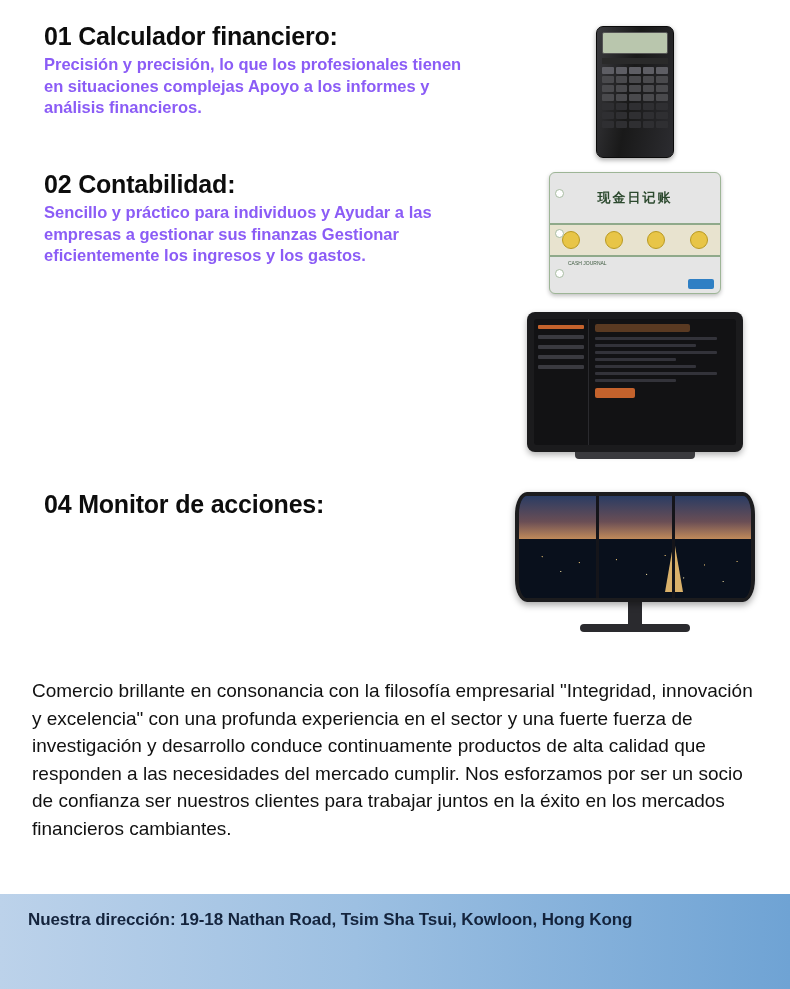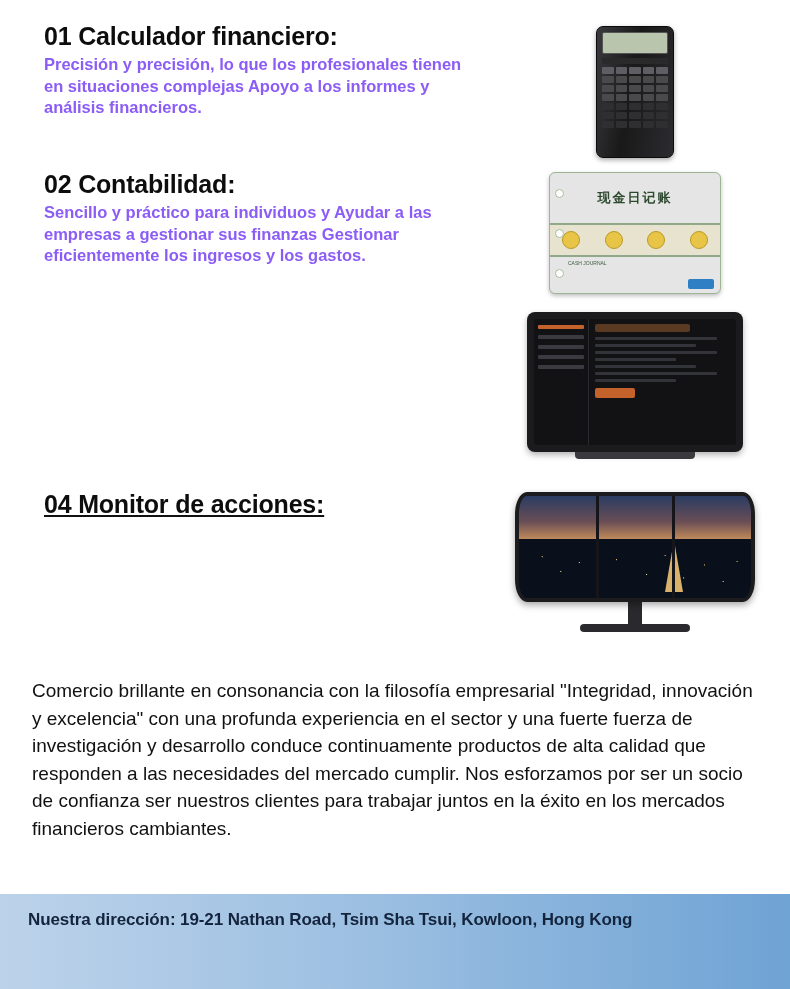--- a/index.html
+++ b/index.html
@@ -441,21 +441,21 @@
               <div class="t-line w90"></div>
               <div class="t-line w60"></div>
               <div class="t-btn"></div>
             </div>
           </div>
           <div class="tablet-stand"></div>
         </div>
       </div>
     </div>
 
-    <div class="feature" style="height:168px;text-decoration:underline;">
+    <div class="feature" style="height:168px;">
       <div class="feature-text">
         <h2 class="feature-title">04 Monitor de acciones:</h2>
       </div>
       <div class="feature-media" style="top:2px;">
         <div class="monitor-wrap">
           <div class="monitor">
             <div class="city-sky"></div>
             <div class="city-ground"></div>
             <div class="city-lights"></div>
             <div class="tower"></div>
@@ -466,16 +466,16 @@
           <div class="monitor-base"></div>
         </div>
       </div>
     </div>
 
   </div>
 
   <p class="closing">Comercio brillante en consonancia con la filosofía empresarial "Integridad, innovación y excelencia" con una profunda experiencia en el sector y una fuerte fuerza de investigación y desarrollo conduce continuamente productos de alta calidad que responden a las necesidades del mercado cumplir. Nos esforzamos por ser un socio de confianza ser nuestros clientes para trabajar juntos en la éxito en los mercados financieros cambiantes.</p>
 
   <div class="footer">
-    <div class="footer-line">Nuestra dirección: 19-21 Nathan Road, Tsim Sha Tsui, Kowloon, Hong Kong</div>
+    <div class="footer-line">Nuestra dirección: 19-18 Nathan Road, Tsim Sha Tsui, Kowloon, Hong Kong</div>
   </div>
 
 </div>
 
 </body></html>

